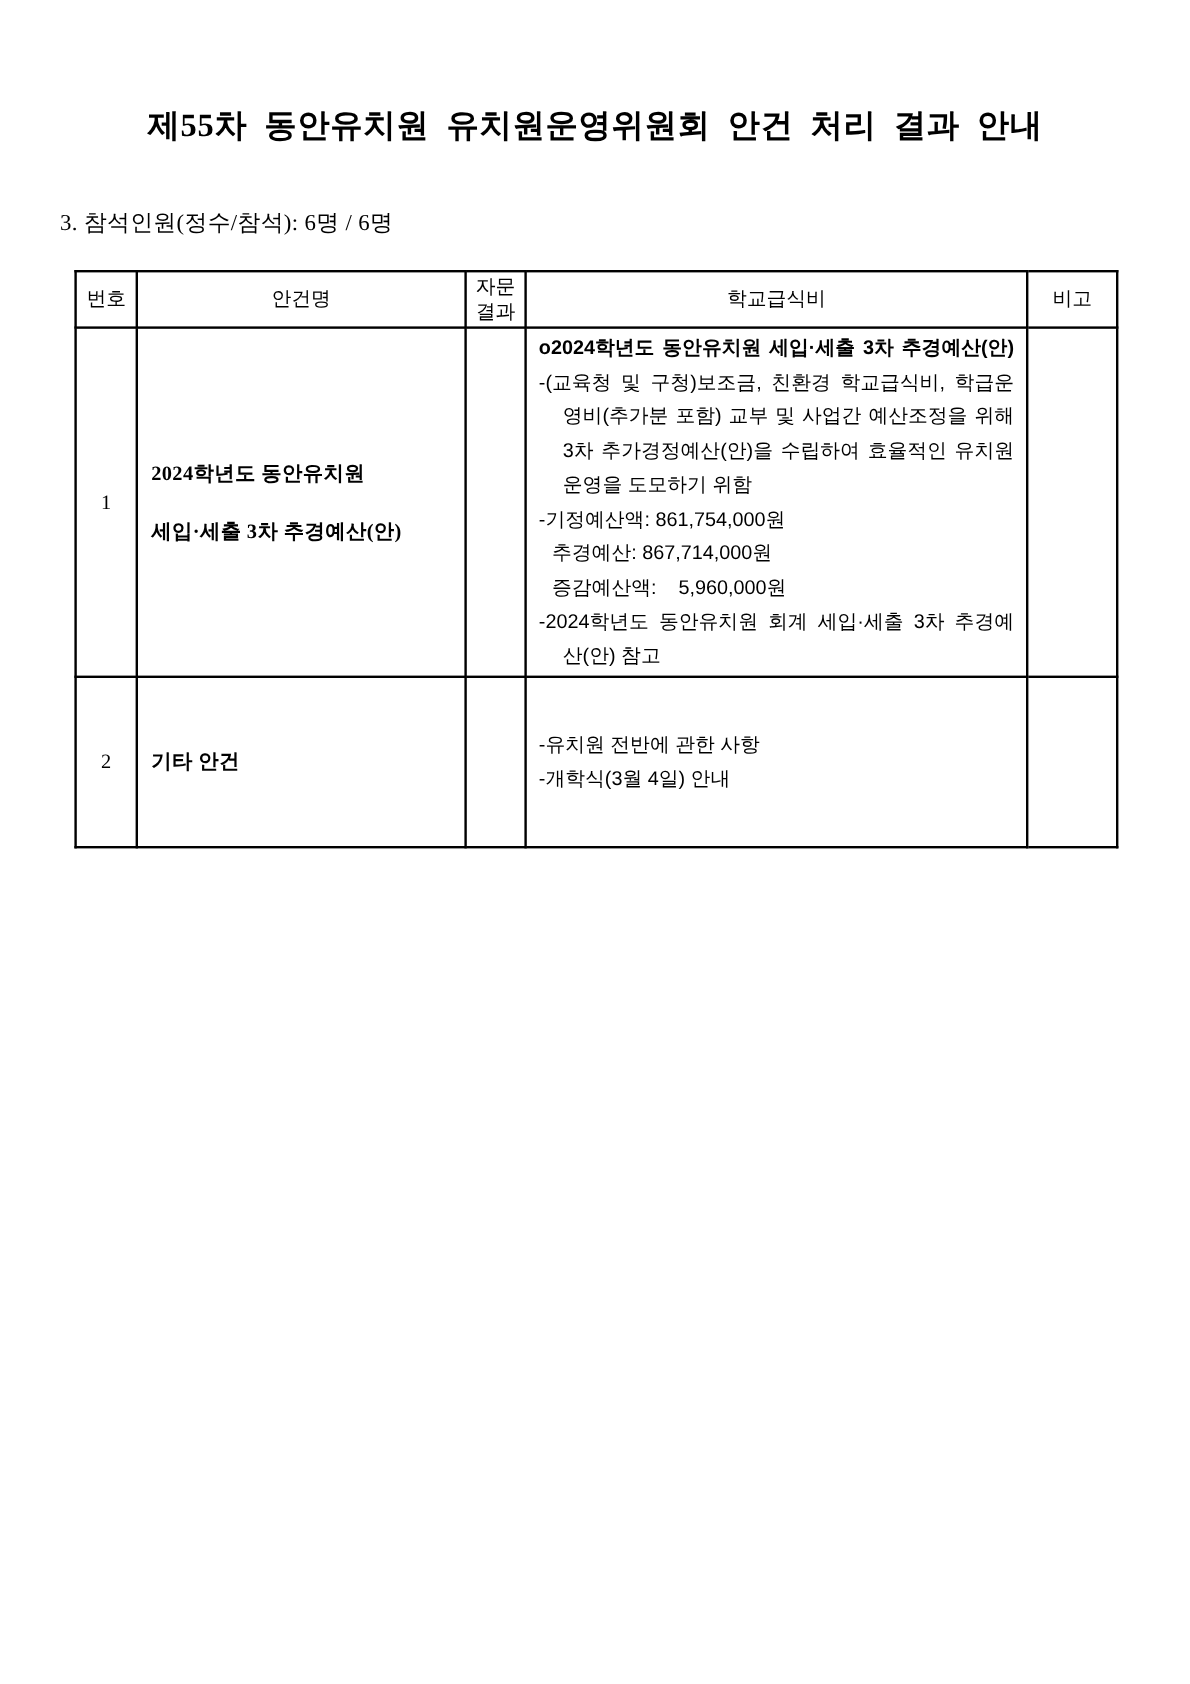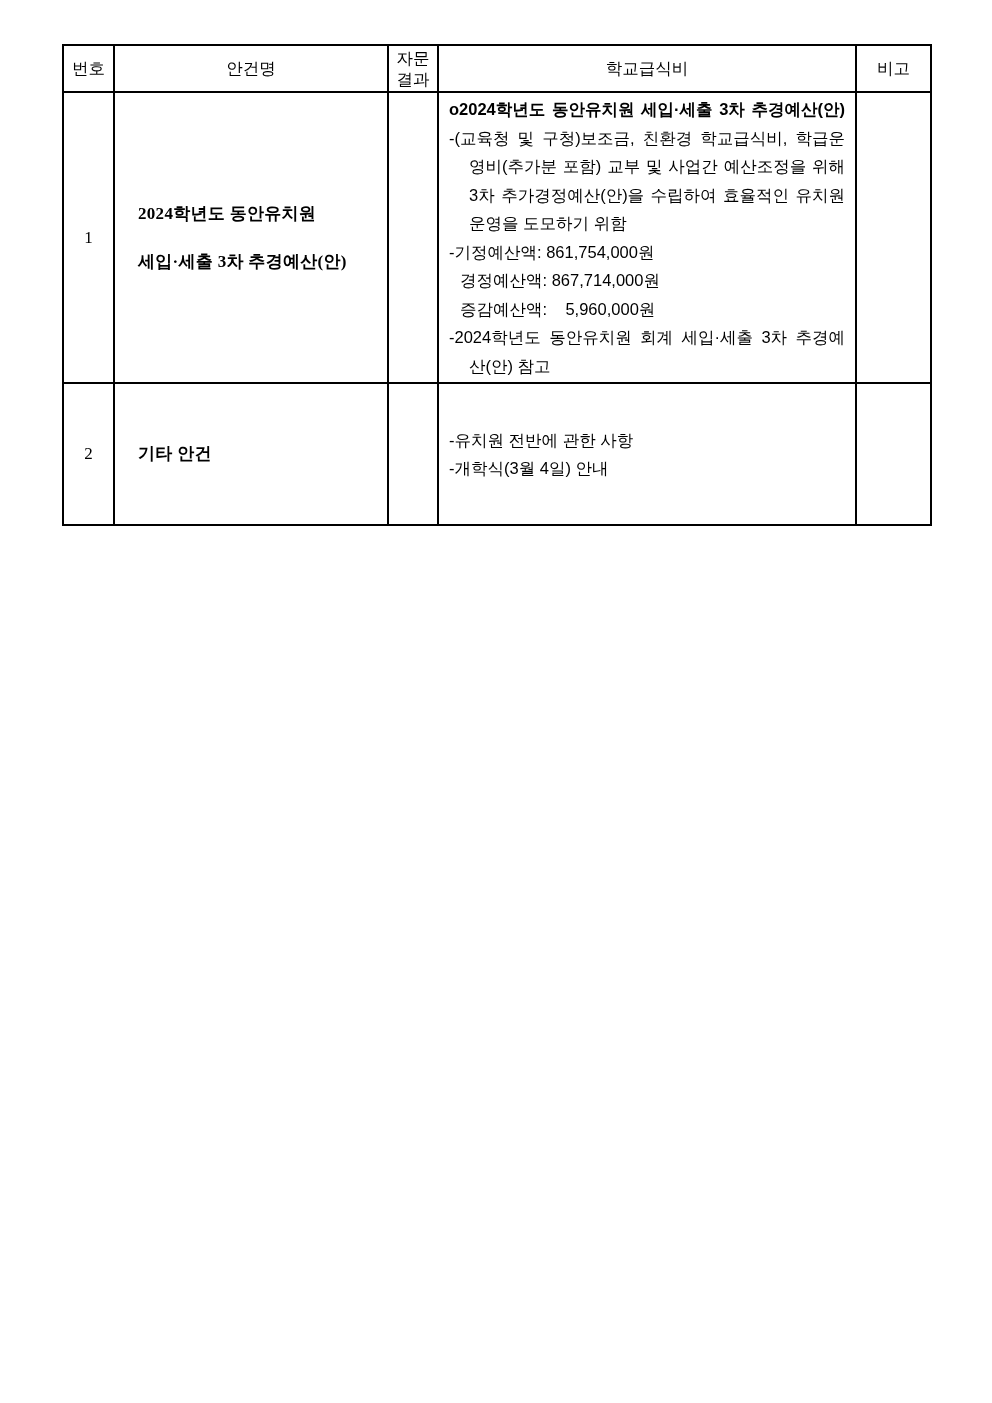--- a/index.html
+++ b/index.html
@@ -53,21 +53,21 @@
     line-height: 21px;
   }
   tr.data-row { height: 111px; }
 
   td.no-cell {
     text-align: center;
     font-size: 17px;
     font-family: "Liberation Serif", "DejaVu Serif", serif;
   }
   td.agenda-cell {
-    padding: 0 23px;
+    padding: 0 11px;
     font-weight: bold;
     font-size: 17px;
     letter-spacing: 0.3px;
   }
   .agenda-line { line-height: 48px; white-space: nowrap; }
 
   td.result-cell {
     text-align: center;
     font-family: "Liberation Sans", "DejaVu Sans", sans-serif;
     font-size: 21px;
@@ -86,22 +86,24 @@
   .content-line.ind1 { padding-left: 11px; }
   .content-line.ind2 { padding-left: 20px; }
 
   td.note-cell { font-size: 16.5px; }
 </style>
 </head>
 <body>
 
 <div class="page">
 
+  <div class="title">제55차 동안유치원 유치원운영위원회 안건 처리 결과 안내</div>
 
   <div class="info-list">
+    <div class="info-item">3. 참석인원(정수/참석): 6명 / 6명</div>
   </div>
 
   <table class="agenda">
     <colgroup>
       <col style="width:51px">
       <col style="width:274px">
       <col style="width:50px">
       <col style="width:418px">
       <col style="width:75px">
     </colgroup>
@@ -128,21 +130,21 @@
             <div class="result-line">원안</div>
             <div class="result-line">가결</div>
           </td>
     <td class="content-cell">
             <div class="content-line bold justify">o2024학년도 동안유치원 세입·세출 3차 추경예산(안)</div>
             <div class="content-line justify">-(교육청 및 구청)보조금, 친환경 학교급식비, 학급운</div>
             <div class="content-line justify ind2">영비(추가분 포함) 교부 및 사업간 예산조정을 위해</div>
             <div class="content-line justify ind2">3차 추가경정예산(안)을 수립하여 효율적인 유치원</div>
             <div class="content-line ind2">운영을 도모하기 위함</div>
             <div class="content-line">-기정예산액: 861,754,000원</div>
-            <div class="content-line ind1">경정예산액: 867,714,000원</div>
+            <div class="content-line ind1">추경예산: 867,714,000원</div>
             <div class="content-line ind1">증감예산액:&nbsp;&nbsp;&nbsp;&nbsp;5,960,000원</div>
             <div class="content-line justify">-2024학년도 동안유치원 회계 세입·세출 3차 추경예</div>
             <div class="content-line ind2">산(안) 참고</div>
           </td>
     <td class="note-cell"></td>
   </tr>
         <tr class="data-row">
     <td class="no-cell">2</td>
     <td class="agenda-cell">
             <div class="agenda-line">기타 안건</div>

